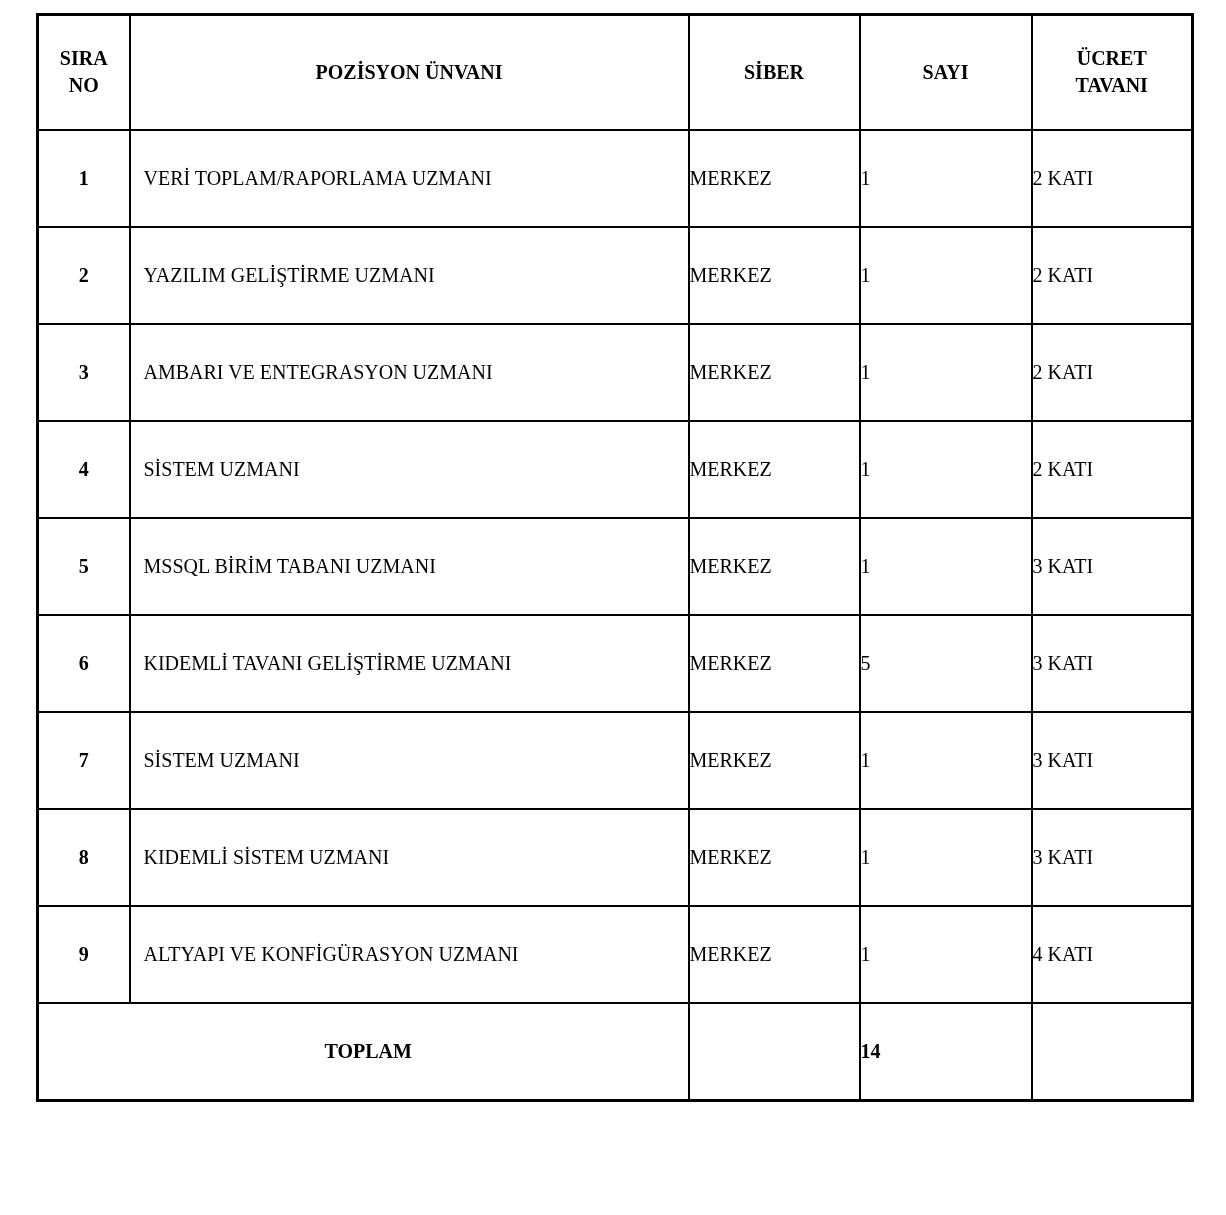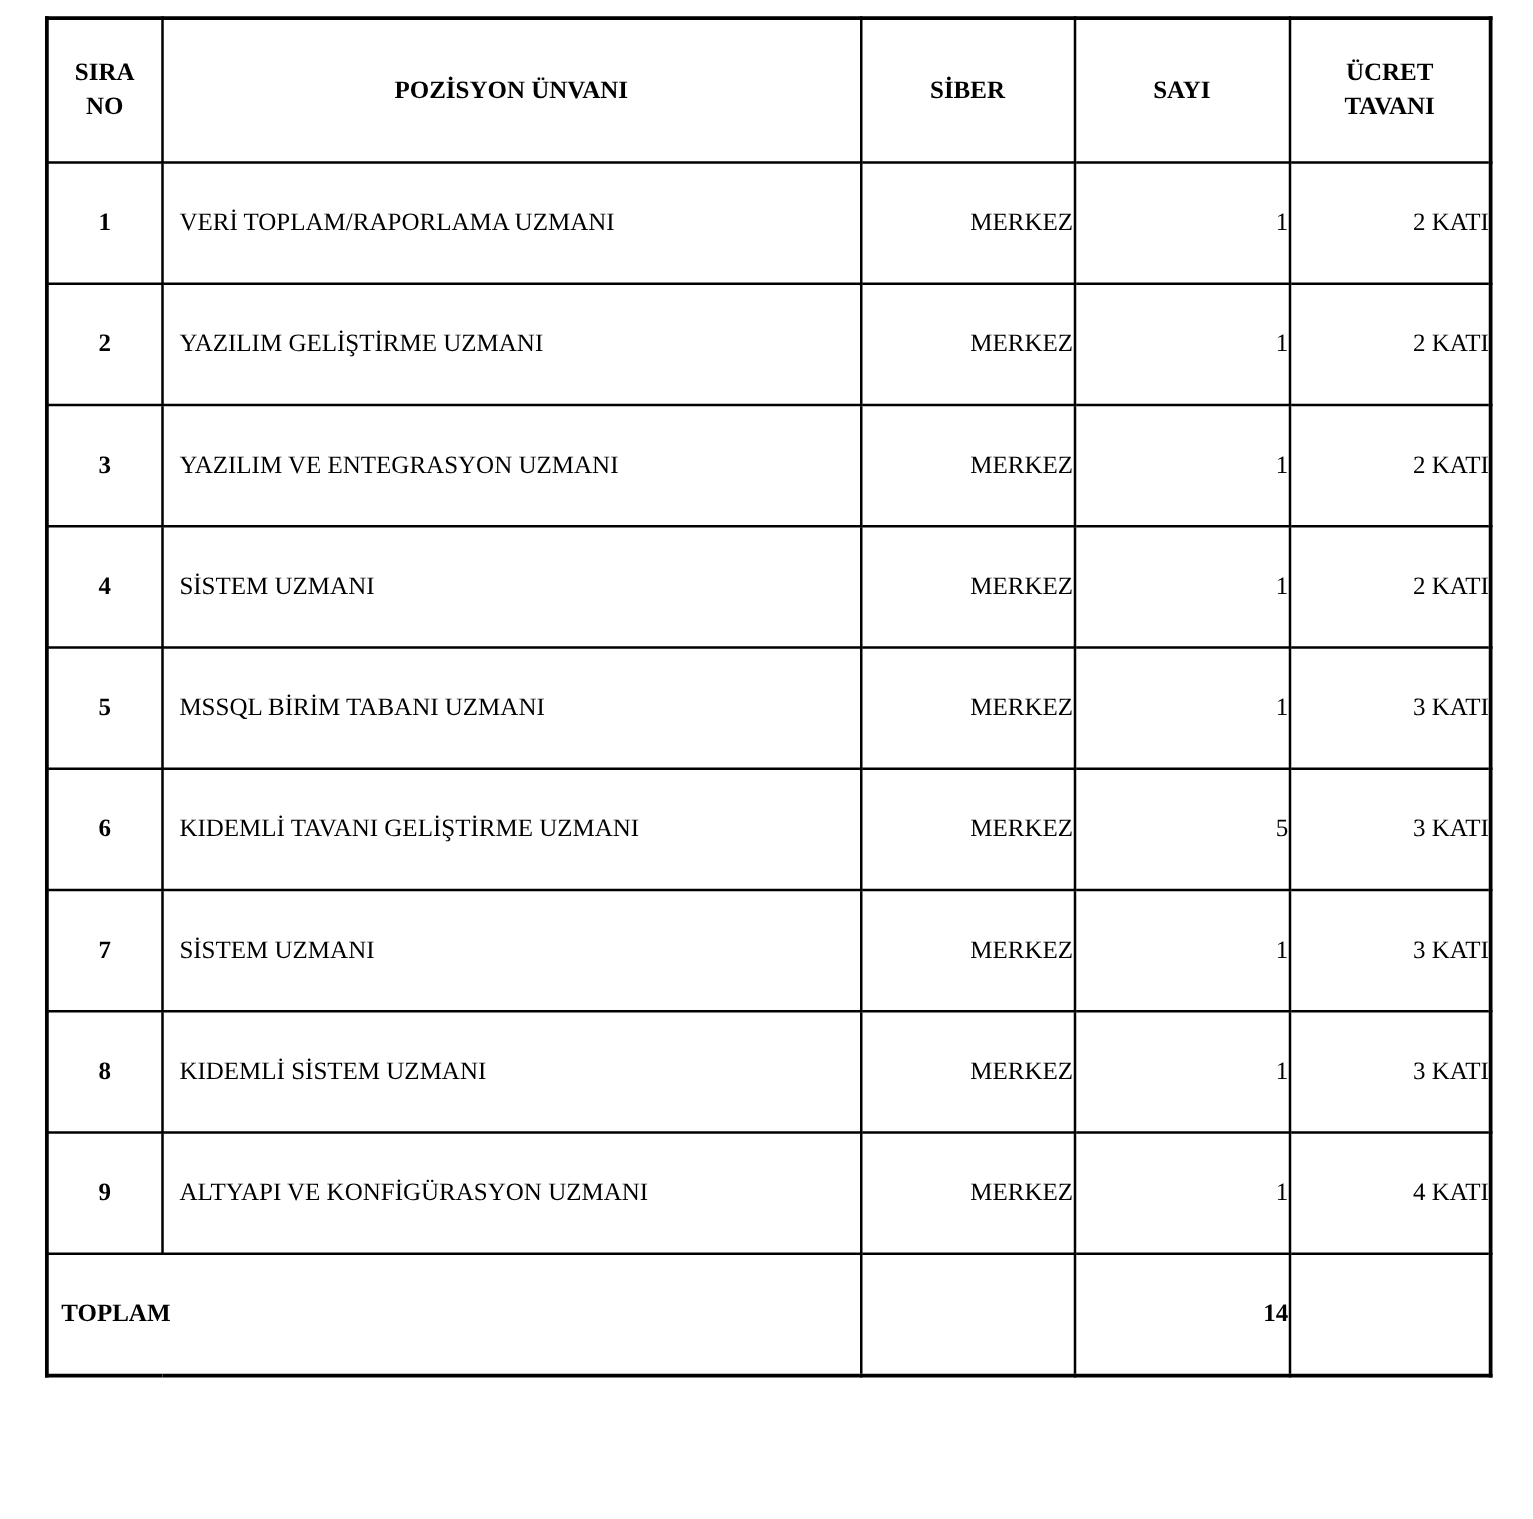--- a/index.html
+++ b/index.html
@@ -44,24 +44,24 @@
   td.col-no {
     text-align: center;
     font-weight: bold;
   }
   td.col-poz {
     text-align: left;
     padding-left: 13px;
     padding-right: 8px;
   }
   td.col-birim, td.col-sayi, td.col-ucret {
-    text-align: right;
+    text-align: left;
   }
   td.col-toplam {
-    text-align: left;
+    text-align: center;
     font-weight: bold;
     padding-left: 10px;
   }
   td.footer-sayi {
     font-weight: bold;
     font-family: Liberation Serif, serif;
   }
 </style>
 </head>
 <body>
@@ -97,21 +97,21 @@
         <tr>
           <td class="col-no">2</td>
           <td class="col-poz">YAZILIM GELİŞTİRME UZMANI</td>
           <td class="col-birim">MERKEZ</td>
           <td class="col-sayi">1</td>
           <td class="col-ucret">2 KATI</td>
         </tr>
 
         <tr>
           <td class="col-no">3</td>
-          <td class="col-poz">YAZILIM VE ENTEGRASYON UZMANI</td>
+          <td class="col-poz">AMBARI VE ENTEGRASYON UZMANI</td>
           <td class="col-birim">MERKEZ</td>
           <td class="col-sayi">1</td>
           <td class="col-ucret">2 KATI</td>
         </tr>
 
         <tr>
           <td class="col-no">4</td>
           <td class="col-poz">SİSTEM UZMANI</td>
           <td class="col-birim">MERKEZ</td>
           <td class="col-sayi">1</td>

